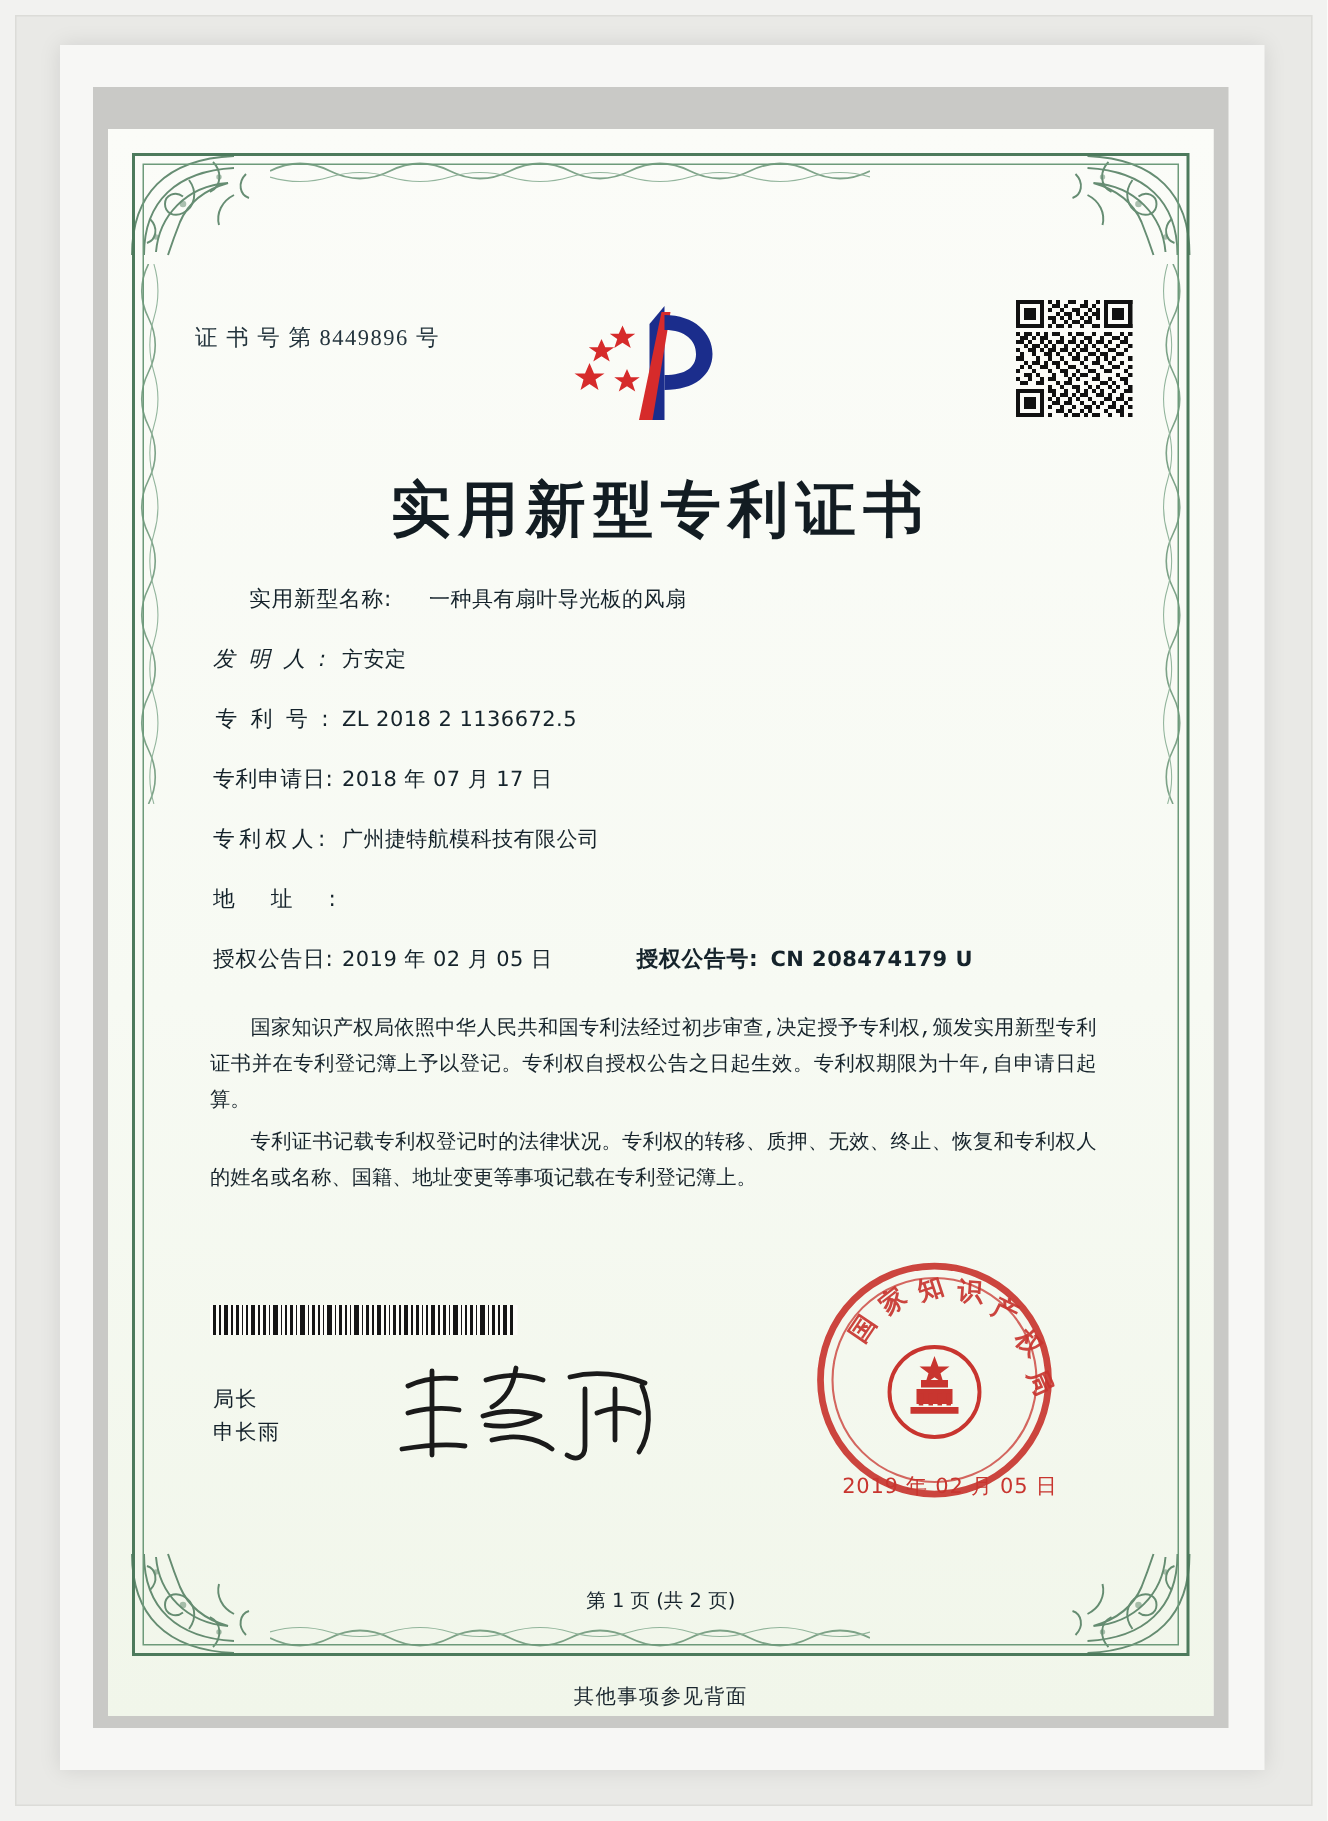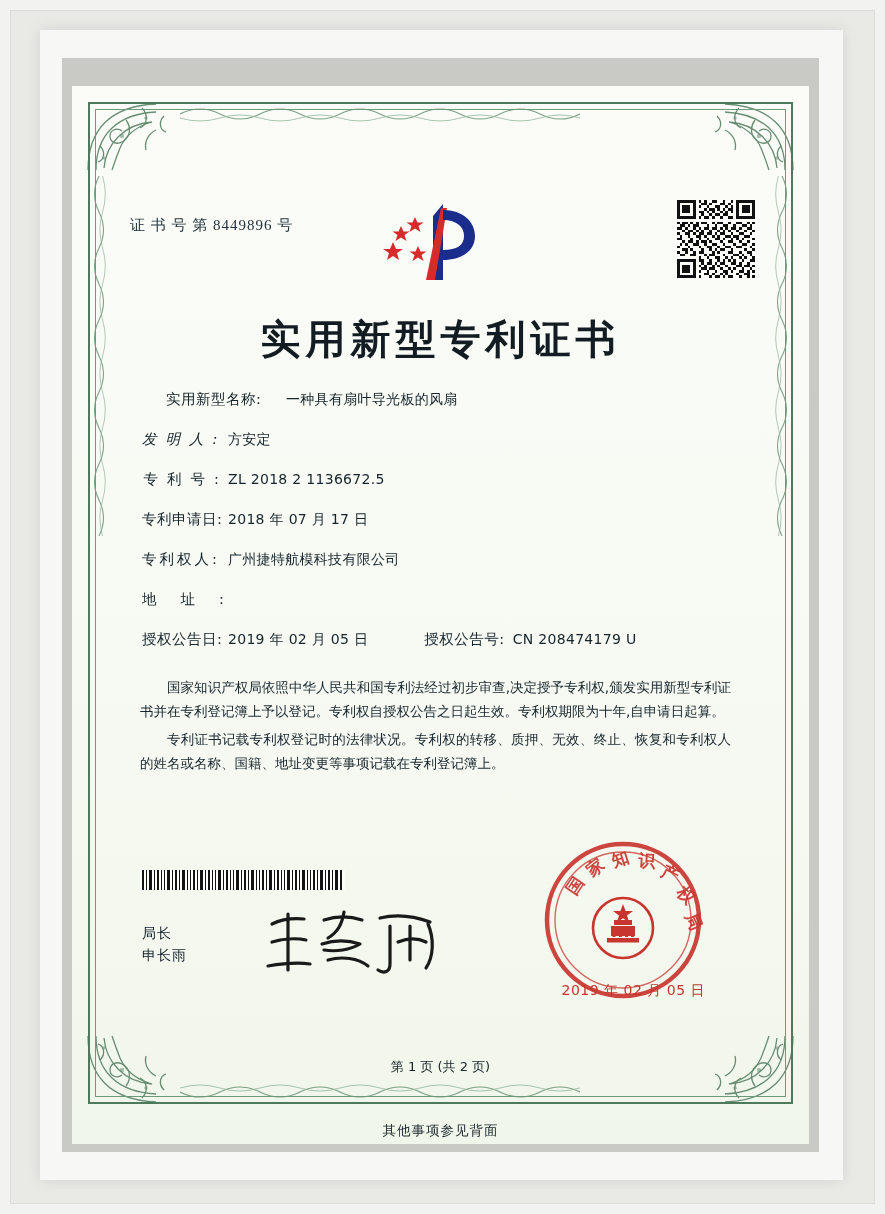--- a/index.html
+++ b/index.html
@@ -167,20 +167,21 @@
   .field-value {
     font-family: "DejaVu Sans", sans-serif;
     font-size: 14px;
     color: #15232b;
     letter-spacing: 0.3px;
   }
   .field-row.two-col .second {
     margin-left: 56px;
     display: flex;
     align-items: baseline;
+    font-weight: bold;
   }
   .field-row.two-col .second .field-label {
     width: auto;
     margin-right: 8px;
   }
 
   
   .paras {
     position: absolute;
     left: 22px;
@@ -188,20 +189,21 @@
     top: 553px;
     font-family: "DejaVu Sans", sans-serif;
     font-size: 13.5px;
     line-height: 24px;
     color: #17242c;
     text-align: justify;
   }
   .paras p {
     margin: 0 12px 4px 0;
     text-indent: 27px;
+    font-family: Liberation Mono, monospace;
   }
 
   
   .barcode {
     position: absolute;
     left: 22px;
     top: 748px;
     width: 205px;
     height: 20px;
   }

